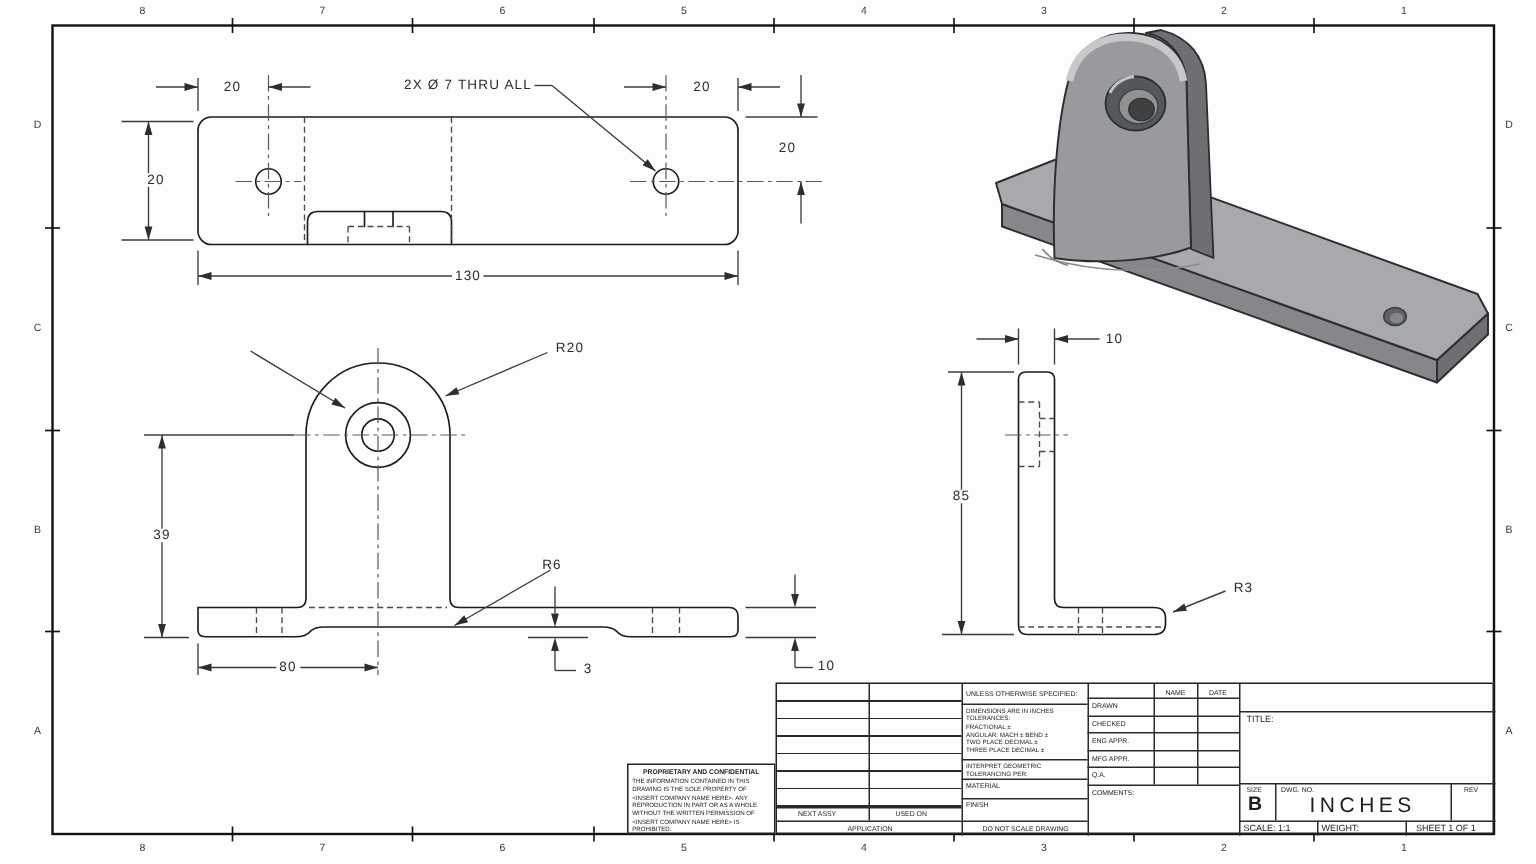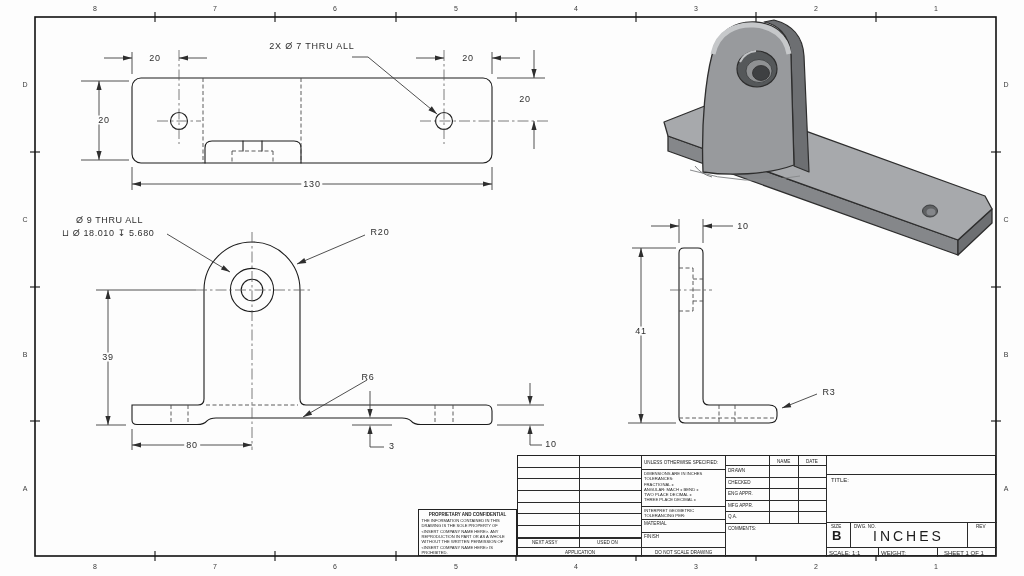--- a/index.html
+++ b/index.html
@@ -242,39 +242,35 @@
 <div class="zl" style="left:25px;top:84px">D</div>
 <div class="zl" style="left:25px;top:219px">C</div>
 <div class="zl" style="left:25px;top:354px">B</div>
 <div class="zl" style="left:25px;top:488px">A</div>
 <div class="zl" style="left:1006px;top:84px">D</div>
 <div class="zl" style="left:1006px;top:219px">C</div>
 <div class="zl" style="left:1006px;top:354px">B</div>
 <div class="zl" style="left:1006px;top:488px">A</div>
 
 <div class="dim" style="left:155px;top:58px">20</div>
-<div class="dim" style="left:312px;top:46px">2X Ø 7 THRU ALL</div>
+<div class="dim" style="left:312px;top:57px">2X Ø 7 THRU ALL</div>
 <div class="dim" style="left:468px;top:58px">20</div>
 <div class="dim" style="left:104px;top:120px">20</div>
 <div class="dim" style="left:525px;top:99px">20</div>
 <div class="dim" style="left:312px;top:184px">130</div>
 
-<div class="callout" style="left:62px;top:214px">
-  <div style="padding-left:14px">Ø 9 THRU ALL</div>
-  <div>⊔ Ø 18.010 ↧ 5.680</div>
-</div>
 <div class="dim noBg" style="left:380px;top:232px">R20</div>
 <div class="dim noBg" style="left:368px;top:377px">R6</div>
 <div class="dim" style="left:108px;top:357px">39</div>
 <div class="dim" style="left:192px;top:445px">80</div>
 <div class="dim noBg" style="left:392px;top:446px">3</div>
 <div class="dim noBg" style="left:551px;top:444px">10</div>
 
 <div class="dim noBg" style="left:743px;top:226px">10</div>
-<div class="dim" style="left:641px;top:331px">41</div>
+<div class="dim" style="left:641px;top:331px">85</div>
 <div class="dim noBg" style="left:829px;top:392px">R3</div>
 
 <div id="propbox">
   <div class="hd">PROPRIETARY AND CONFIDENTIAL</div>
   <div class="bd">THE INFORMATION CONTAINED IN THIS DRAWING IS THE SOLE PROPERTY OF &lt;INSERT COMPANY NAME HERE&gt;. ANY REPRODUCTION IN PART OR AS A WHOLE WITHOUT THE WRITTEN PERMISSION OF &lt;INSERT COMPANY NAME HERE&gt; IS PROHIBITED.</div>
 </div>
 
 <div id="tblock">
 
   <div class="grid7"></div>

